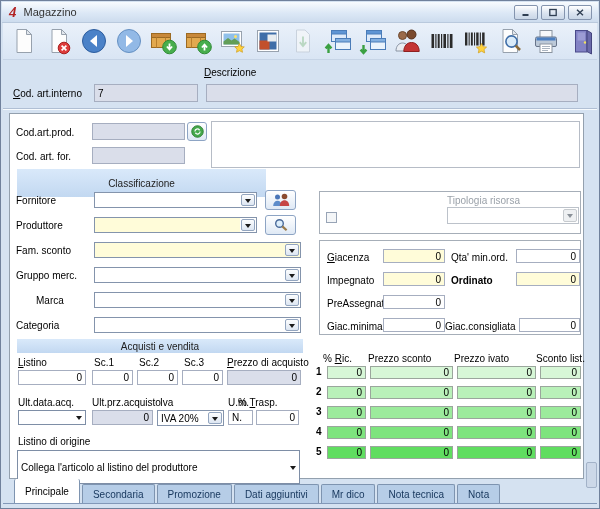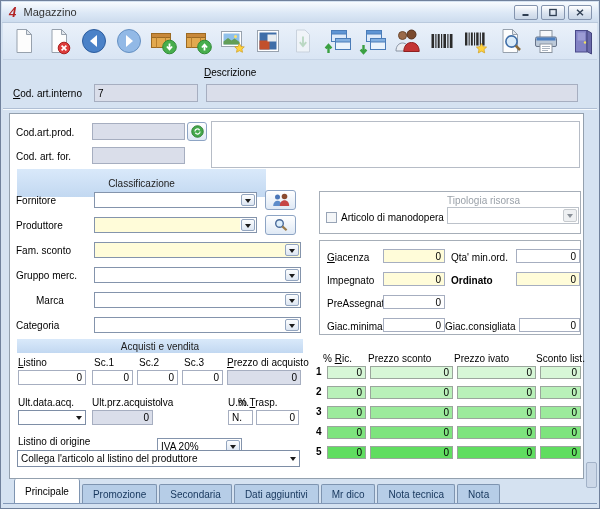--- a/index.html
+++ b/index.html
@@ -296,21 +296,20 @@
     <div class="combo" style="left:84px;top:203px;width:207px;">
         <span class="cval"></span>
         <span class="cbtn">
           <i class="tri"></i>
         </span>
       </div>
 
     <div class="gbox" style="left:309px;top:77px;width:262px;height:43px;"></div>
     <span class="lbl glbl" style="left:437px;top:81px;">Tipologia risorsa</span>
     <span class="chk" style="left:316px;top:98px;"></span>
-    <span class="lbl" style="left:331px;top:98px;">Articolo di manodopera</span>
     <div class="combo disc" style="left:437px;top:93px;width:132px;height:17px;">
         <span class="cval"></span>
         <span class="cbtn">
           <i class="tri"></i>
         </span>
       </div>
 
     <div class="gbox" style="left:309px;top:126px;width:262px;height:95px;"></div>
     <span class="lbl" style="left:317px;top:138px;"><span></span><u>G</u><span>iacenza</span></span>
     <div class="fld num yel" style="left:373px;top:135px;width:62px;height:14px;">0</div>
@@ -343,31 +342,31 @@
     <span class="lbl" style="left:150px;top:283px;">Iva</span>
     <span class="lbl" style="left:218px;top:283px;">U.m.</span>
     <span class="lbl" style="left:228px;top:283px;"><span>% </span><u>T</u><span>rasp.</span></span>
     <div class="combo flat" style="left:8px;top:296px;width:68px;height:15px;">
         <span class="cval"></span>
         <span class="cbtn">
           <i class="tri"></i>
         </span>
       </div>
     <div class="fld num dis" style="left:82px;top:296px;width:61px;">0</div>
-    <div class="combo" style="left:147px;top:296px;width:85px;height:16px;margin-top:28px;">
+    <div class="combo" style="left:147px;top:296px;width:67px;height:16px;">
         <span class="cval">IVA 20%</span>
         <span class="cbtn">
           <i class="tri"></i>
         </span>
       </div>
     <div class="fld" style="left:218px;top:296px;width:25px;">N.</div>
     <div class="fld num" style="left:246px;top:296px;width:43px;">0</div>
 
     <span class="lbl" style="left:8px;top:322px;">Listino di origine</span>
-    <div class="combo flat" style="left:7px;top:336px;width:283px;height:17px;">
+    <div class="combo flat" style="left:7px;top:336px;width:283px;height:34px;">
         <span class="cval">Collega l'articolo al listino del produttore</span>
         <span class="cbtn">
           <i class="tri"></i>
         </span>
       </div>
 
     <span class="lbl" style="left:313px;top:239px;"><span>% </span><u>R</u><span>ic.</span></span>
     <span class="lbl" style="left:358px;top:239px;">Prezzo sconto</span>
     <span class="lbl" style="left:444px;top:239px;">Prezzo ivato</span>
     <span class="lbl" style="left:526px;top:239px;">Sconto list.</span>
@@ -404,22 +403,22 @@
       <span class="pnum">5</span>
       <div class="fld num pcell" style="left: 15px; width: 39px; background: rgb(96, 221, 96);">0</div>
       <div class="fld num pcell" style="left: 58px; width: 83px; background: rgb(96, 221, 96);">0</div>
       <div class="fld num pcell" style="left: 145px; width: 79px; background: rgb(96, 221, 96);">0</div>
       <div class="fld num pcell" style="left: 228px; width: 41px; background: rgb(96, 221, 96);">0</div>
     </div>
   </div>
 
   <div class="tabbar">
     <div class="tab active">Principale</div>
+    <div class="tab">Secondaria</div>
     <div class="tab">Promozione</div>
-    <div class="tab">Secondaria</div>
     <div class="tab">Dati aggiuntivi</div>
     <div class="tab">Mr dico</div>
     <div class="tab">Nota tecnica</div>
     <div class="tab">Nota</div>
   </div>
 
   <div class="bottomline"></div>
   <div class="grip"></div>
 
 </div>

